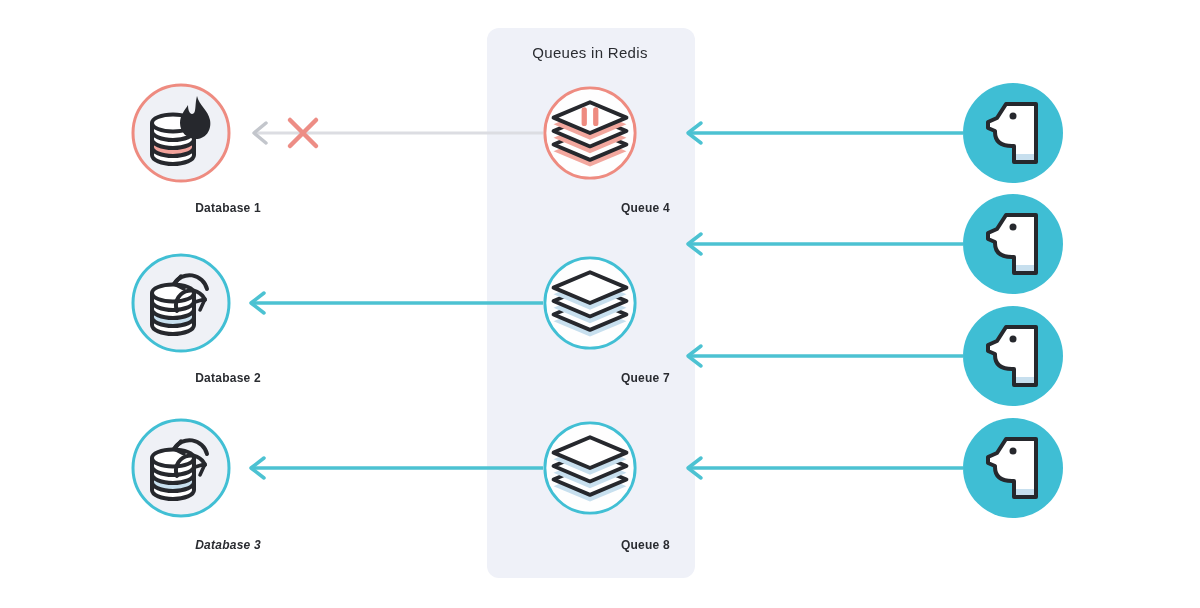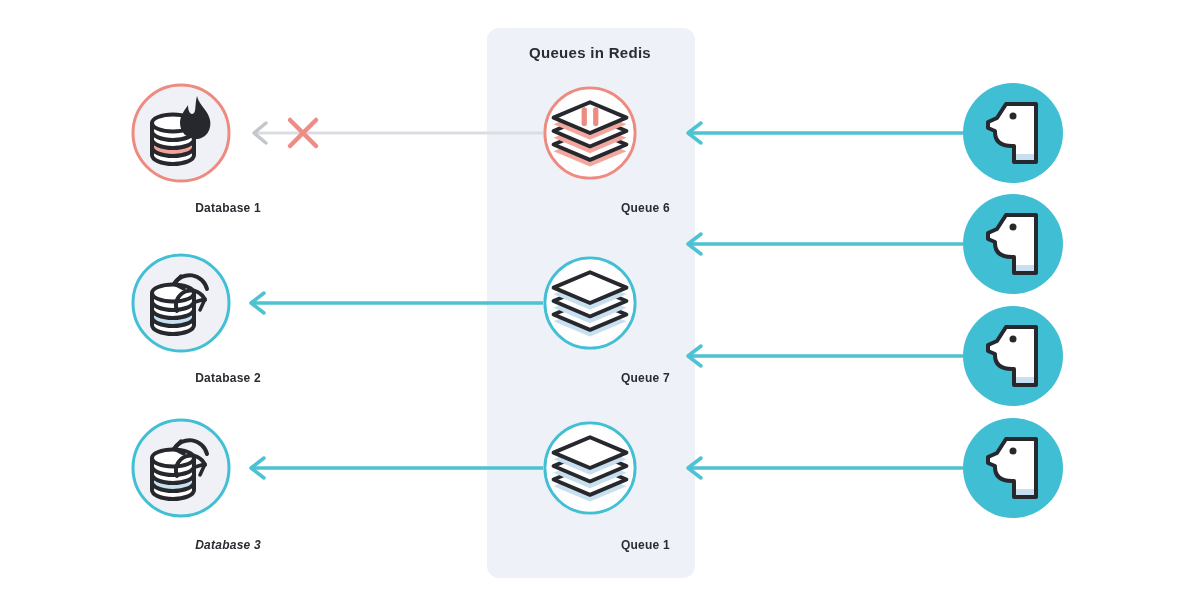--- a/index.html
+++ b/index.html
@@ -11,21 +11,21 @@
   .canvas{position:relative;width:1200px;height:608px;overflow:hidden;
           font-family:"Liberation Sans", sans-serif;background:#fff;}
   .panel{position:absolute;left:487px;top:28px;width:208px;height:550px;
          background:var(--panel);border-radius:12px;z-index:1;}
   .connections{position:absolute;left:0;top:0;z-index:2;}
   .node{position:absolute;z-index:3;}
   .node svg{display:block;}
   .label{position:absolute;z-index:3;width:160px;text-align:right;
          font-size:12px;font-weight:700;color:var(--text);letter-spacing:.25px;}
   .header{position:absolute;z-index:3;width:220px;text-align:center;
-          font-size:15px;font-weight:700;color:var(--text);letter-spacing:.3px;}
+          font-size:15px;font-weight:400;color:var(--text);letter-spacing:.3px;}
 </style>
 </head>
 <body>
 
 <div class="canvas">
 
   <div class="panel"></div>
 
   <div class="header" style="left:480px;top:44px;">Queues in Redis</div>
 
@@ -133,21 +133,21 @@
         <path d="M50 53 L88 69 L50 85 L12 69 Z" fill="#f2a79e"></path>
         <path d="M50 46 L88 62 L50 78 L12 62 Z" fill="#ffffff" stroke="#26282d" stroke-width="4"></path>
         <path d="M50 39 L88 55 L50 71 L12 55 Z" fill="#f2a79e"></path>
         <path d="M50 32 L88 48 L50 64 L12 48 Z" fill="#ffffff" stroke="#26282d" stroke-width="4"></path>
         <path d="M50 25 L88 41 L50 57 L12 41 Z" fill="#f2a79e"></path>
         <path d="M50 18 L88 34 L50 50 L12 34 Z" fill="#ffffff" stroke="#26282d" stroke-width="4"></path>
       </g>
       <path d="M44 26 L44 40 M56 26 L56 40" stroke="#ee8b80" stroke-width="5.5" stroke-linecap="round"></path>
     </svg>
   </div>
-  <div class="label" style="left:510px;top:201px;">Queue 6</div>
+  <div class="label" style="left:510px;top:201px;">Queue 4</div>
 
   <div class="node" style="left:542px;top:255px;">
     <svg width="96" height="96" viewBox="0 0 100 100">
       <circle cx="50" cy="50" r="47" fill="#fefefe" stroke="#41bfd4" stroke-width="3"></circle>
       <g stroke-linejoin="round">
         <path d="M50 53 L88 69 L50 85 L12 69 Z" fill="#c7dfee"></path>
         <path d="M50 46 L88 62 L50 78 L12 62 Z" fill="#ffffff" stroke="#26282d" stroke-width="4"></path>
         <path d="M50 39 L88 55 L50 71 L12 55 Z" fill="#c7dfee"></path>
         <path d="M50 32 L88 48 L50 64 L12 48 Z" fill="#ffffff" stroke="#26282d" stroke-width="4"></path>
         <path d="M50 25 L88 41 L50 57 L12 41 Z" fill="#c7dfee"></path>
@@ -163,21 +163,21 @@
       <g stroke-linejoin="round">
         <path d="M50 53 L88 69 L50 85 L12 69 Z" fill="#c7dfee"></path>
         <path d="M50 46 L88 62 L50 78 L12 62 Z" fill="#ffffff" stroke="#26282d" stroke-width="4"></path>
         <path d="M50 39 L88 55 L50 71 L12 55 Z" fill="#c7dfee"></path>
         <path d="M50 32 L88 48 L50 64 L12 48 Z" fill="#ffffff" stroke="#26282d" stroke-width="4"></path>
         <path d="M50 25 L88 41 L50 57 L12 41 Z" fill="#c7dfee"></path>
         <path d="M50 18 L88 34 L50 50 L12 34 Z" fill="#ffffff" stroke="#26282d" stroke-width="4"></path>
       </g>
     </svg>
   </div>
-  <div class="label" style="left:510px;top:538px;">Queue 1</div>
+  <div class="label" style="left:510px;top:538px;">Queue 8</div>
 
   <div class="node" style="left:963px;top:83px;">
     <svg width="100" height="100" viewBox="0 0 100 100">
       <circle cx="50" cy="50" r="50" fill="#3fbed4"></circle>
       <path d="M43 21 L73 21 L73 79 L51 79 L51 63 L49 63 Q32 63 32 49 L32 48 L25 45 L25 39 L34 35 Z" fill="#ffffff" stroke="none"></path>
       <path d="M51 71 L73 71 L73 79 L51 79 Z" fill="#c7dfee"></path>
       <path d="M43 21 L73 21 L73 79 L51 79 L51 63 L49 63 Q32 63 32 49 L32 48 L25 45 L25 39 L34 35 Z" fill="none" stroke="#26282d" stroke-width="4" stroke-linejoin="round"></path>
       <circle cx="50" cy="33" r="3.5" fill="#26282d"></circle>
     </svg>
   </div>

